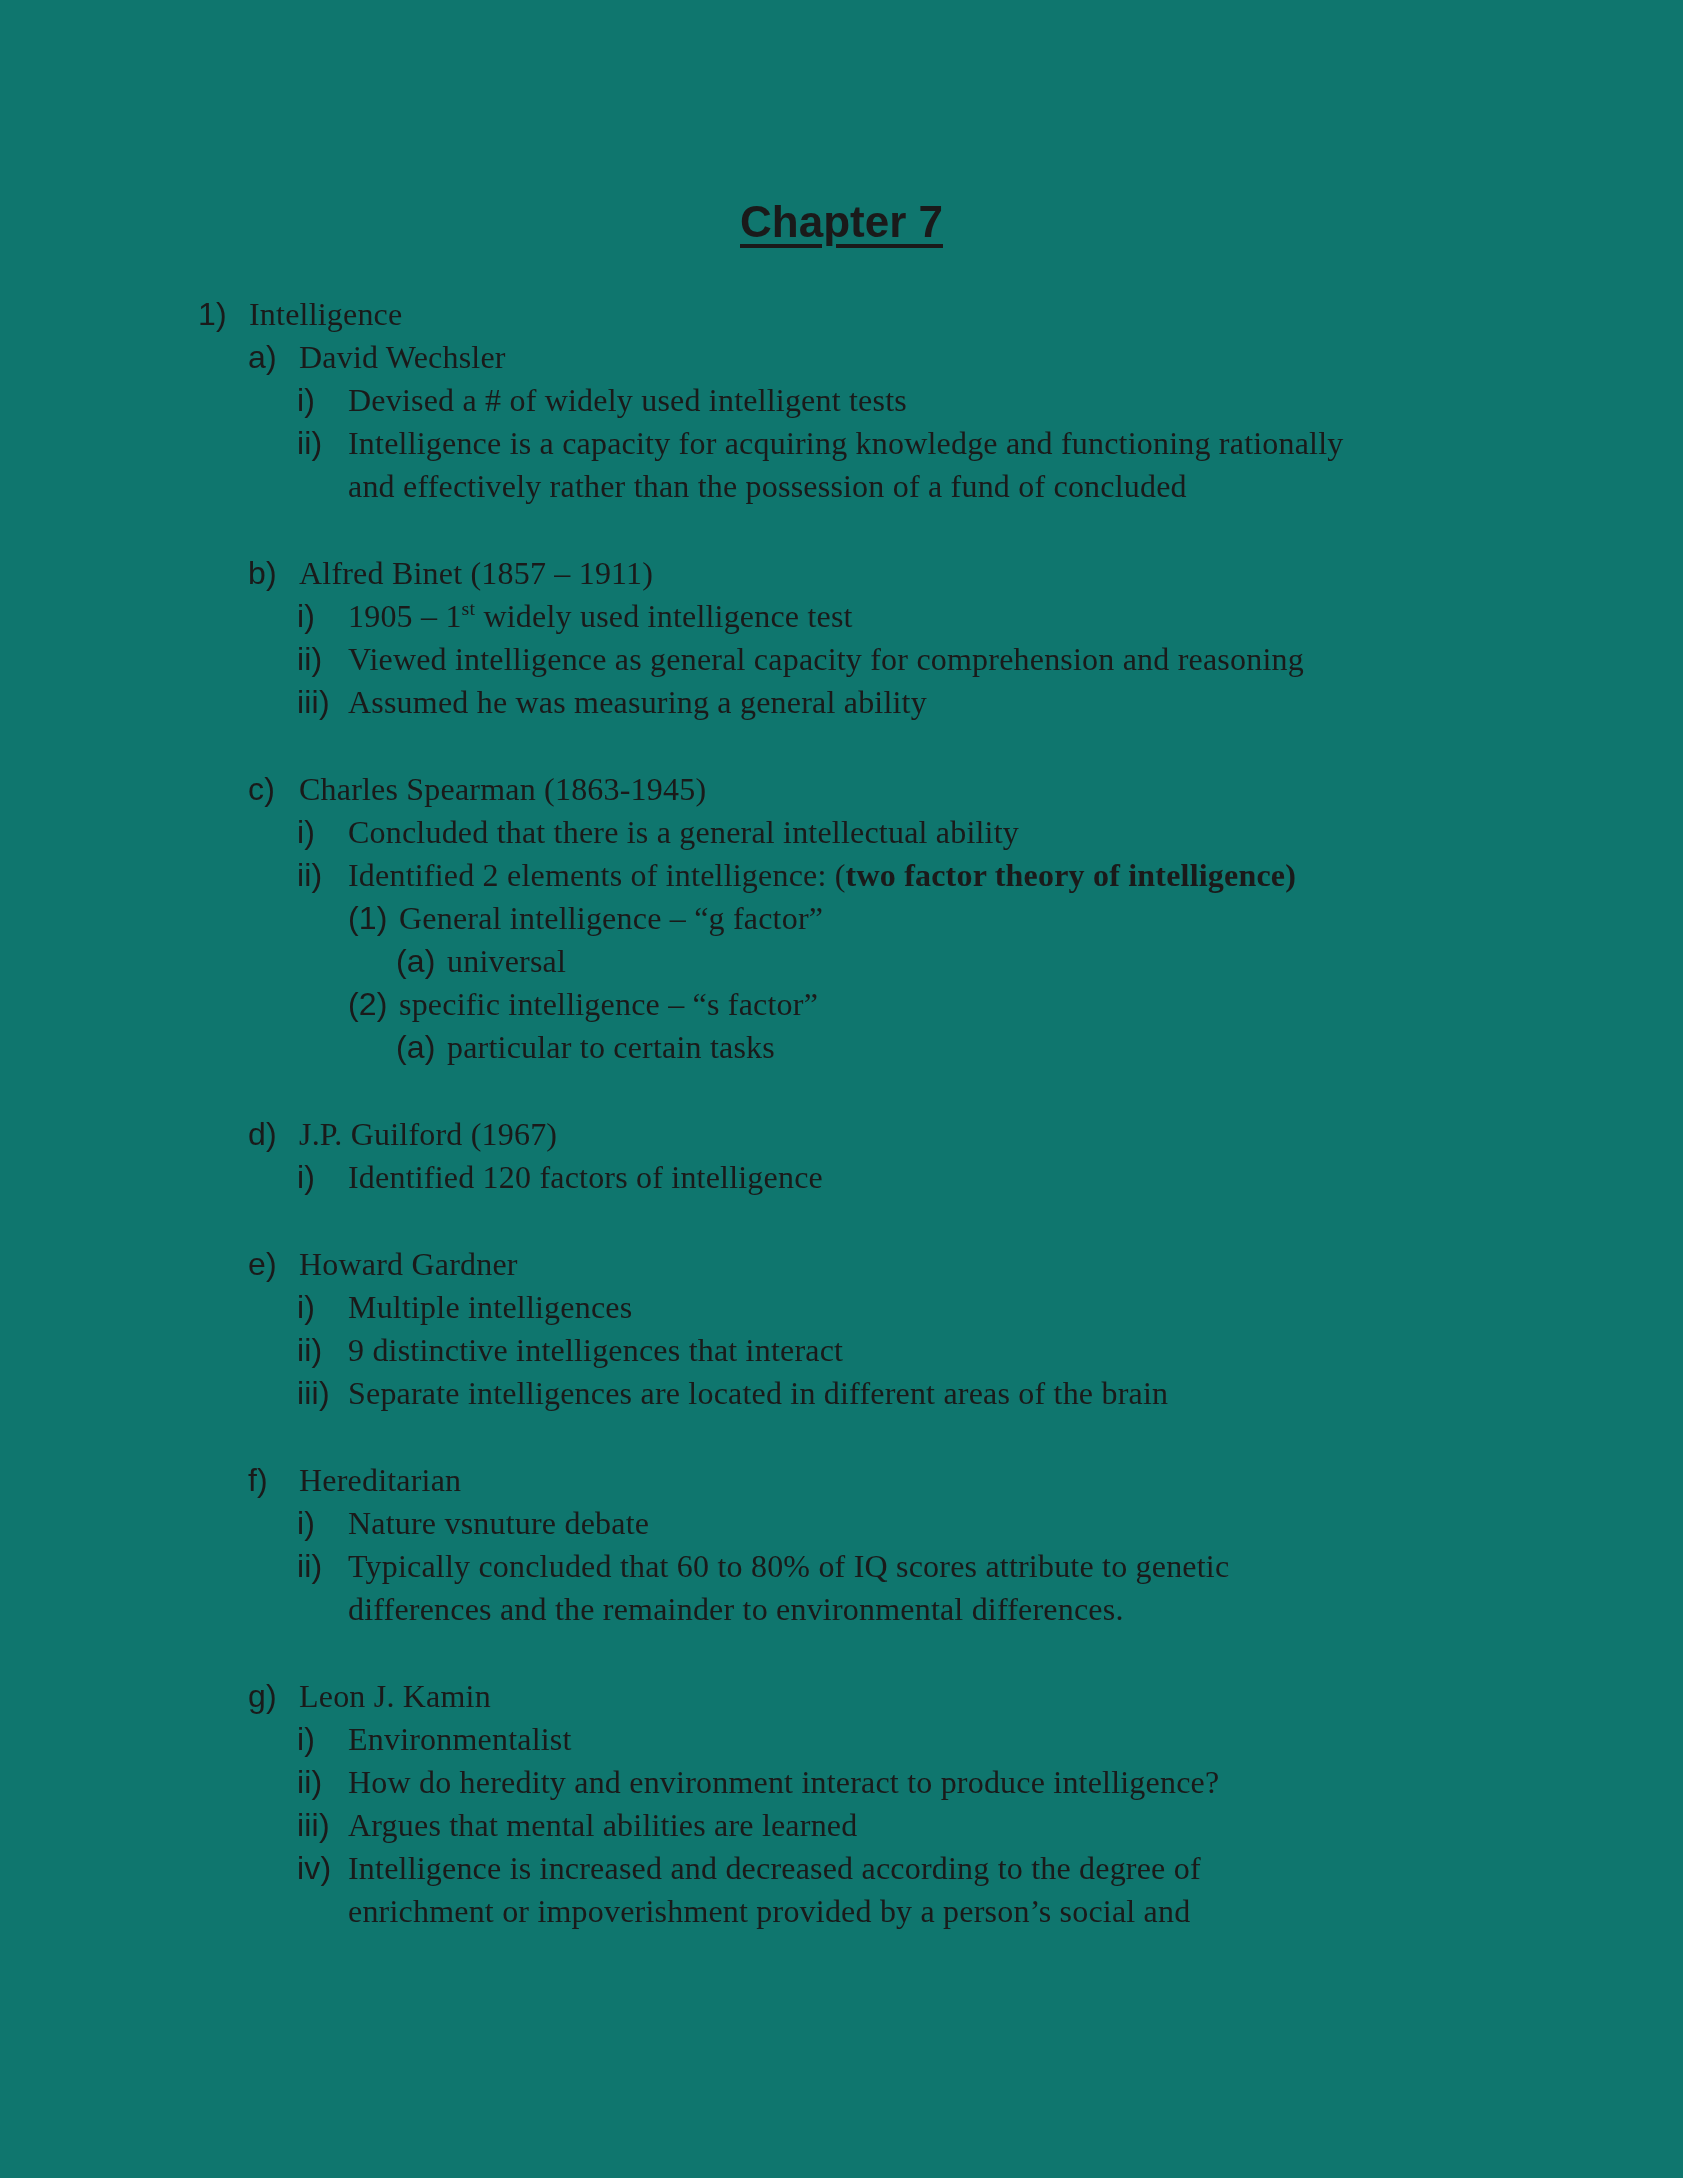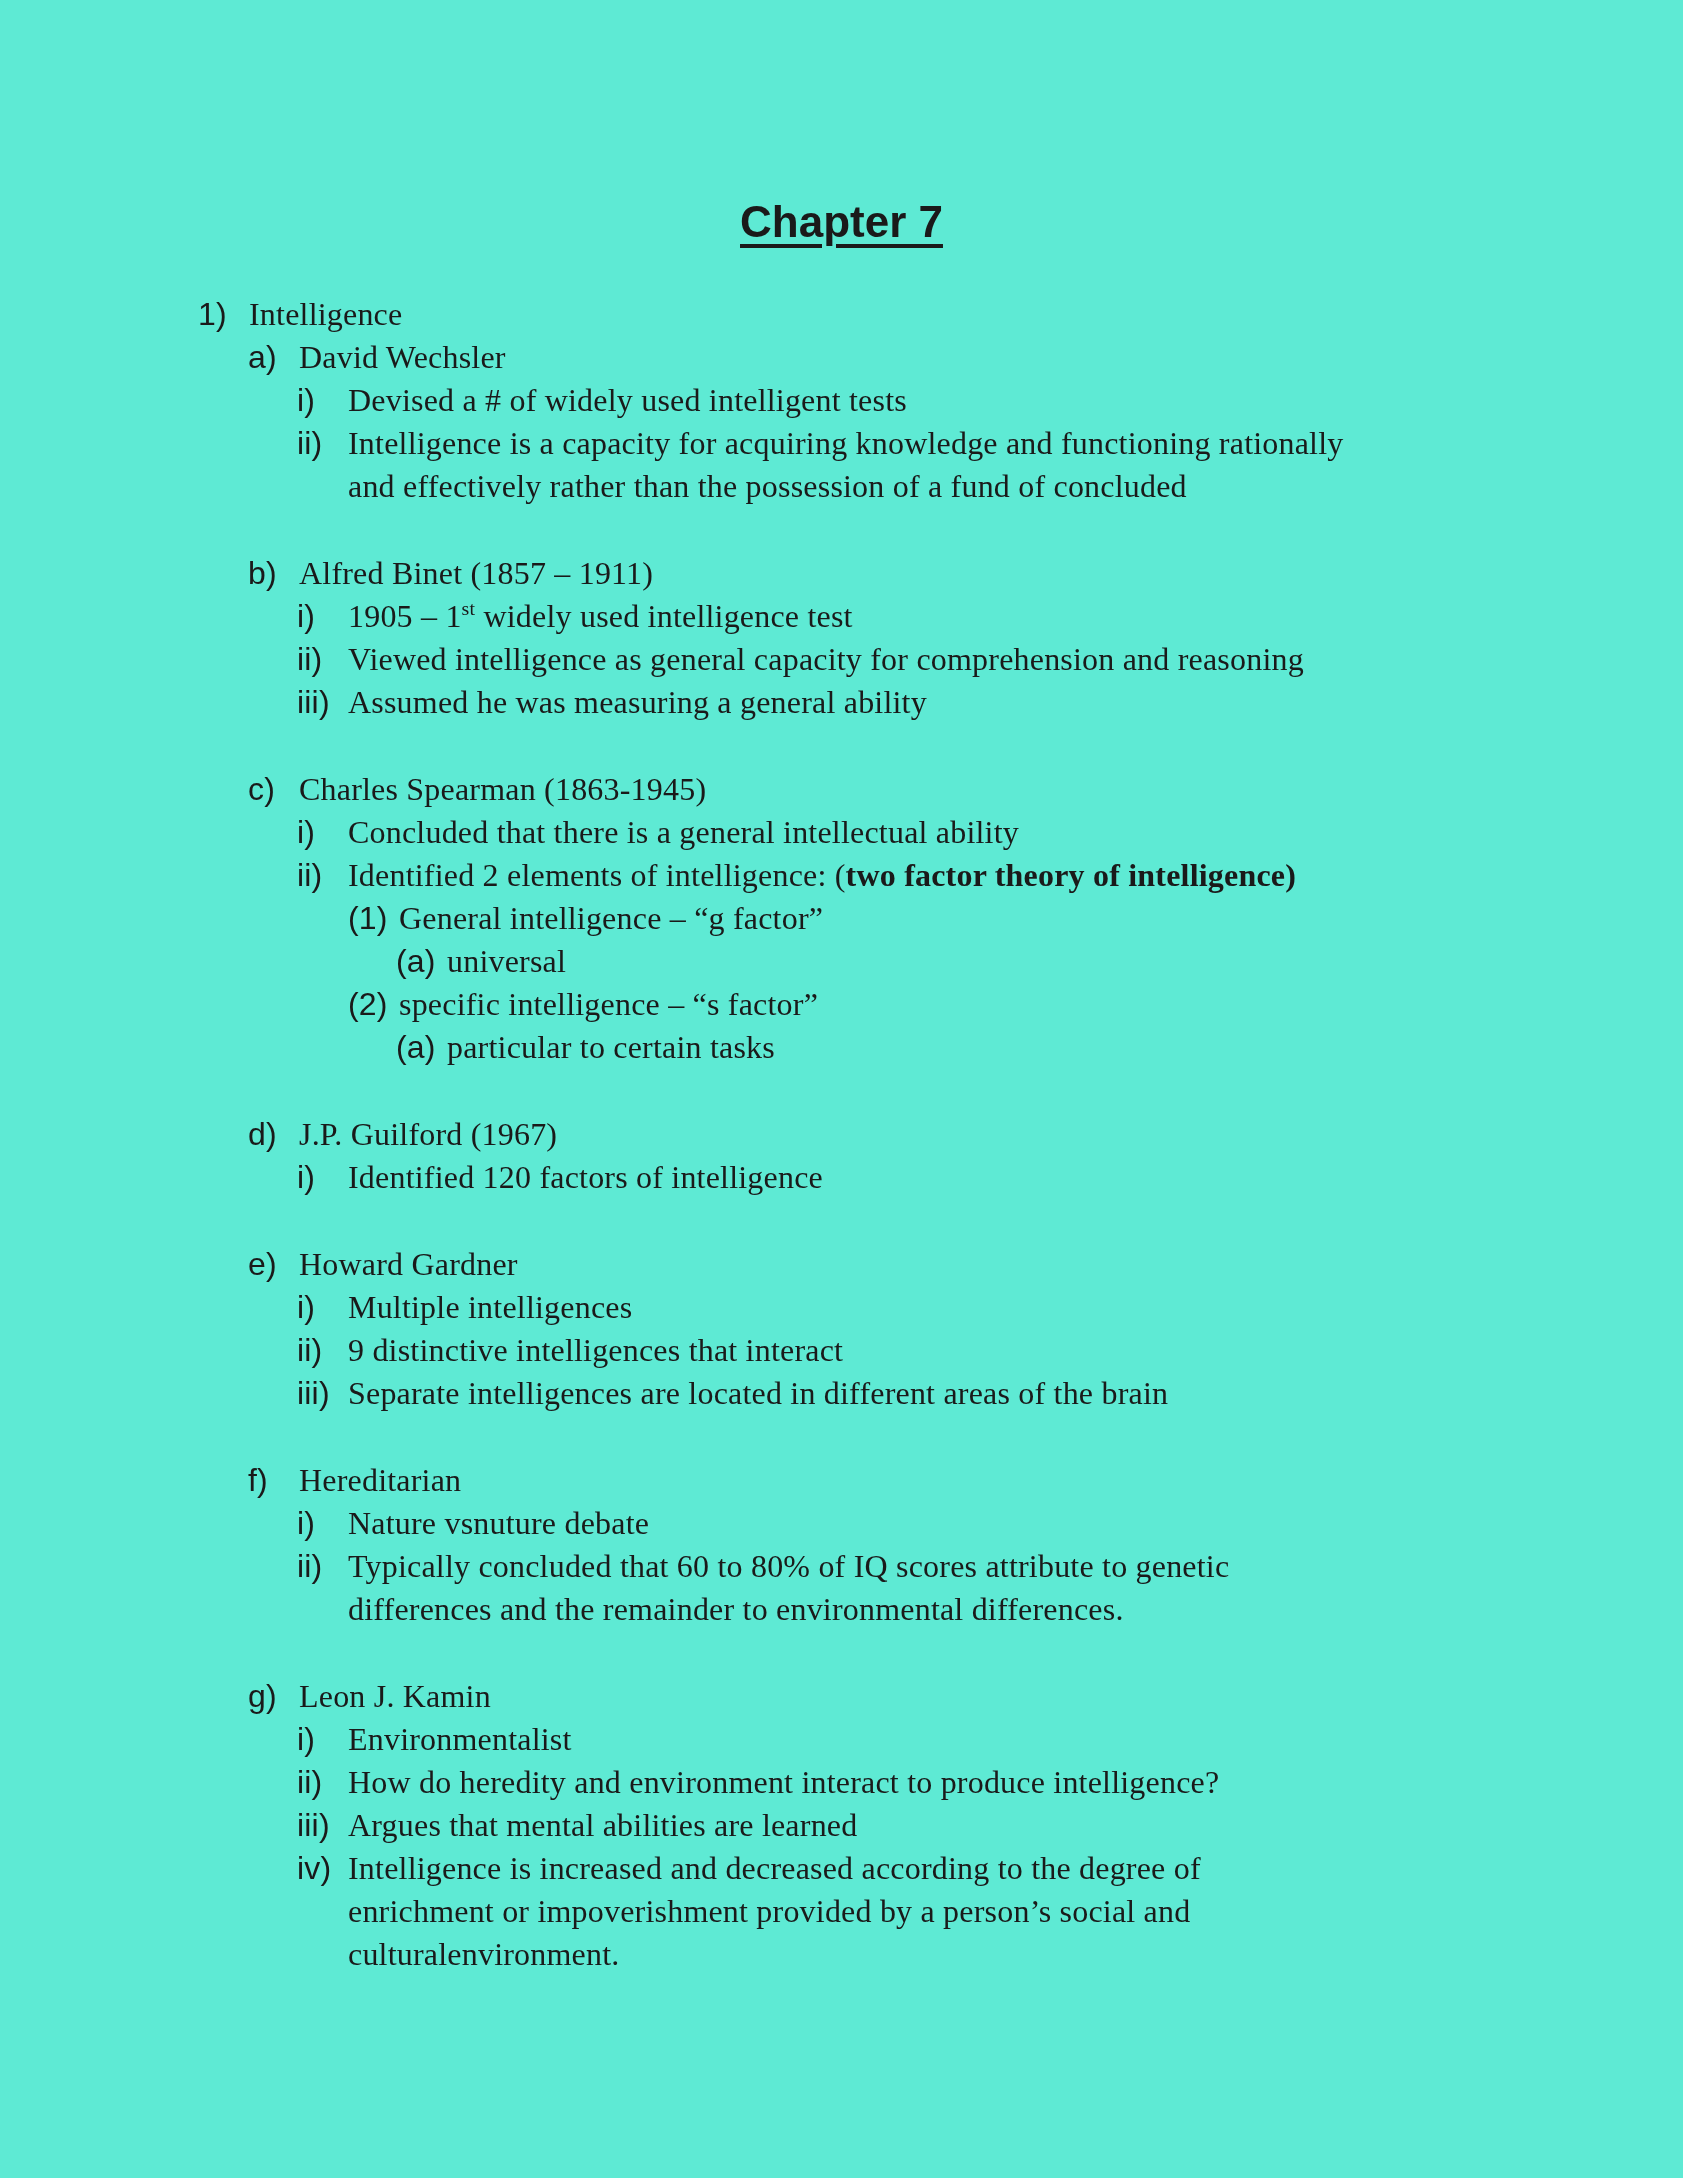--- a/index.html
+++ b/index.html
@@ -4,21 +4,21 @@
 <style>
   html, body {
     margin: 0;
     padding: 0;
     background: #ffffff;
   }
   .page {
     position: relative;
     width: 1683px;
     height: 2178px;
-    background: #5eead4;
+    background: #0f766e;
     font-family: "Liberation Sans", sans-serif;
     color: #1a1a1a;
     overflow: hidden;
   }
   .title {
     position: absolute;
     top: 196px;
     left: 0;
     width: 100%;
     text-align: center;
@@ -235,18 +235,17 @@
         <span class="marker">iii)</span>
         <span class="text">
           <span class="line"><span>Argues that mental abilities are learned</span></span>
         </span>
       </div>
       <div class="row level-3">
         <span class="marker">iv)</span>
         <span class="text">
           <span class="line"><span>Intelligence is increased and decreased according to the degree of</span></span>
           <span class="line"><span>enrichment or impoverishment provided by a person’s social and</span></span>
-          <span class="line"><span>culturalenvironment.</span></span>
         </span>
       </div>
     </div>
 </div>
 
 
 </body></html>

